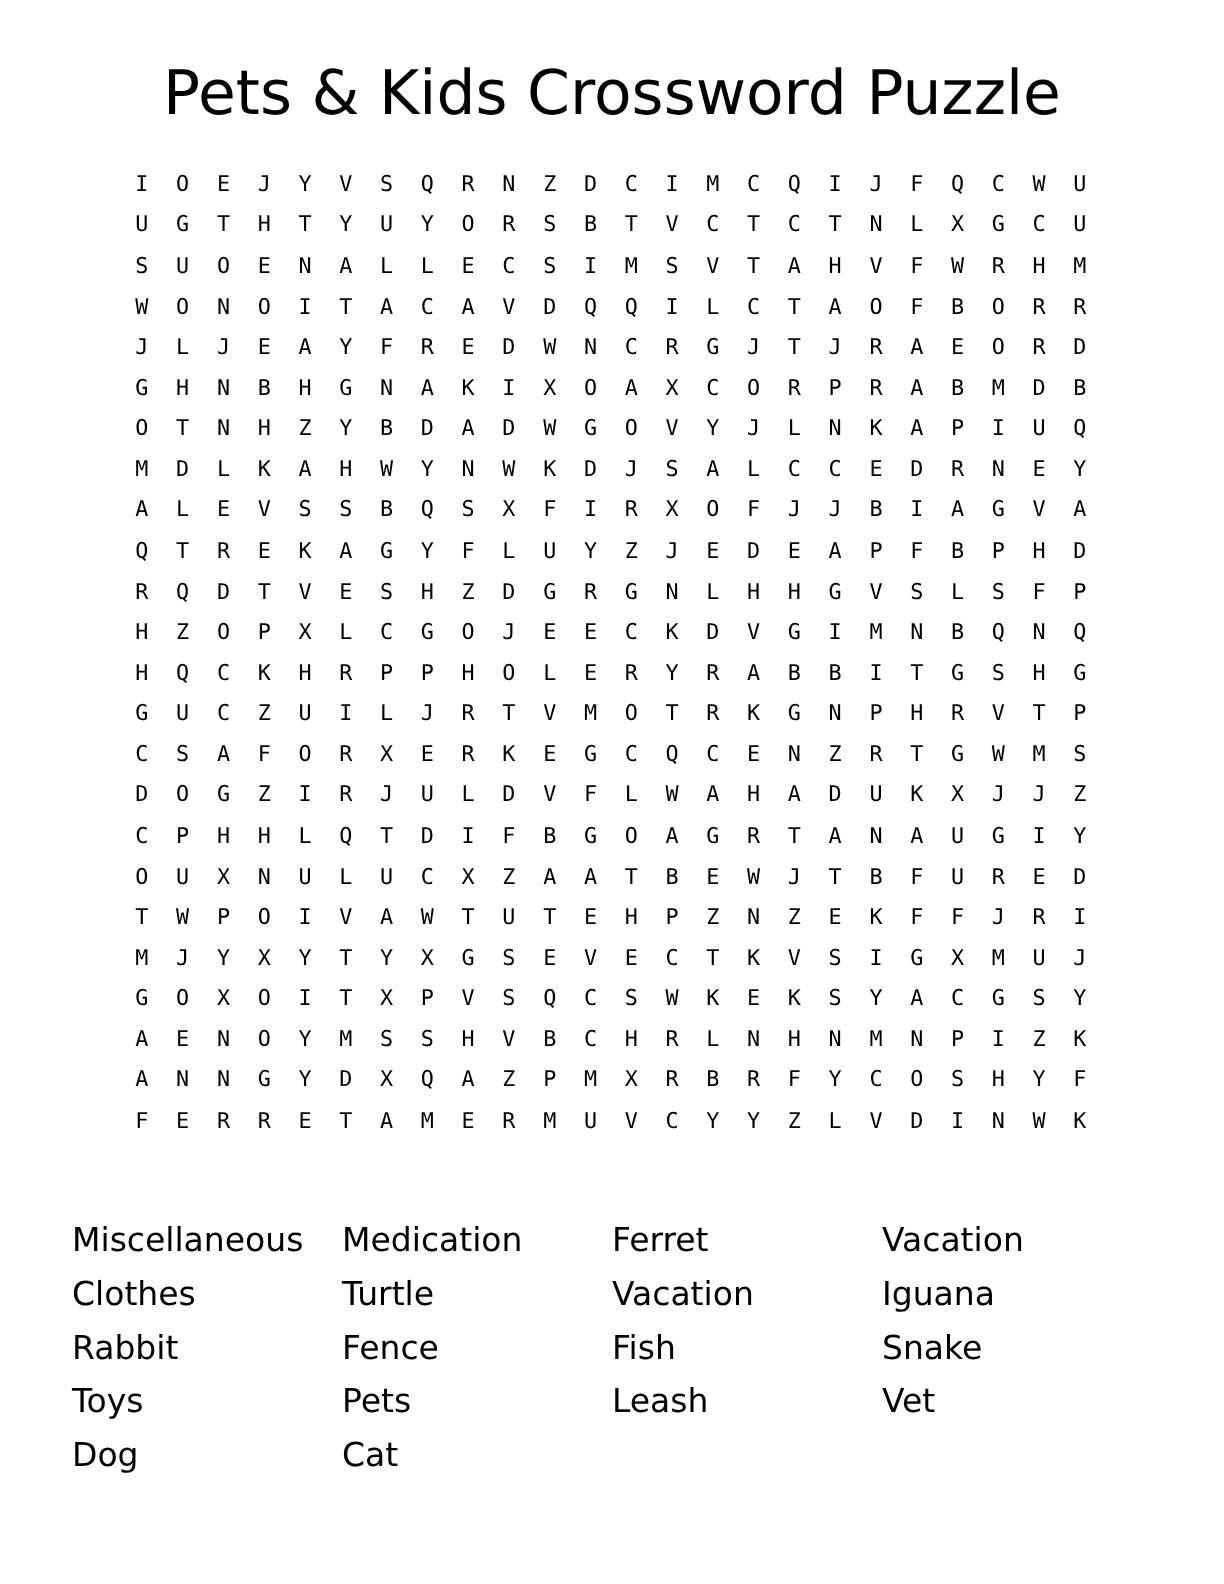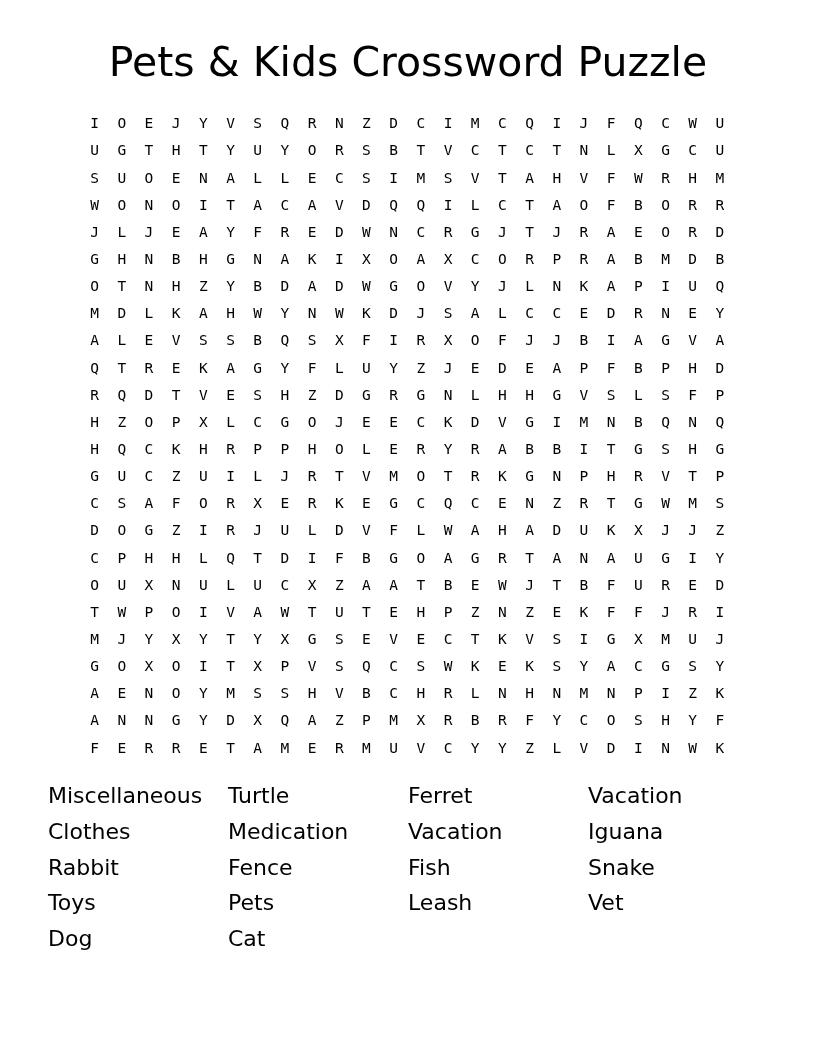--- a/index.html
+++ b/index.html
@@ -54,20 +54,21 @@
     width: 720px;
     display: grid;
     grid-template-columns: repeat(4, 180px);
     align-items: start;
     font-size: 22px;
     color: #000000;
   }
   .word-col {
     display: flex;
     flex-direction: column;
+    margin-top: 32px;
   }
   .word-item {
     height: 35.8px;
     line-height: 35.8px;
     white-space: nowrap;
   }
 </style>
 </head>
 <body>
 
@@ -653,22 +654,22 @@
     </div>
   <div class="words" id="words">
       <div class="word-col">
         <div class="word-item">Miscellaneous</div>
         <div class="word-item">Clothes</div>
         <div class="word-item">Rabbit</div>
         <div class="word-item">Toys</div>
         <div class="word-item">Dog</div>
       </div>
       <div class="word-col">
+        <div class="word-item">Medication</div>
         <div class="word-item">Turtle</div>
-        <div class="word-item">Medication</div>
         <div class="word-item">Fence</div>
         <div class="word-item">Pets</div>
         <div class="word-item">Cat</div>
       </div>
       <div class="word-col">
         <div class="word-item">Ferret</div>
         <div class="word-item">Vacation</div>
         <div class="word-item">Fish</div>
         <div class="word-item">Leash</div>
       </div>

